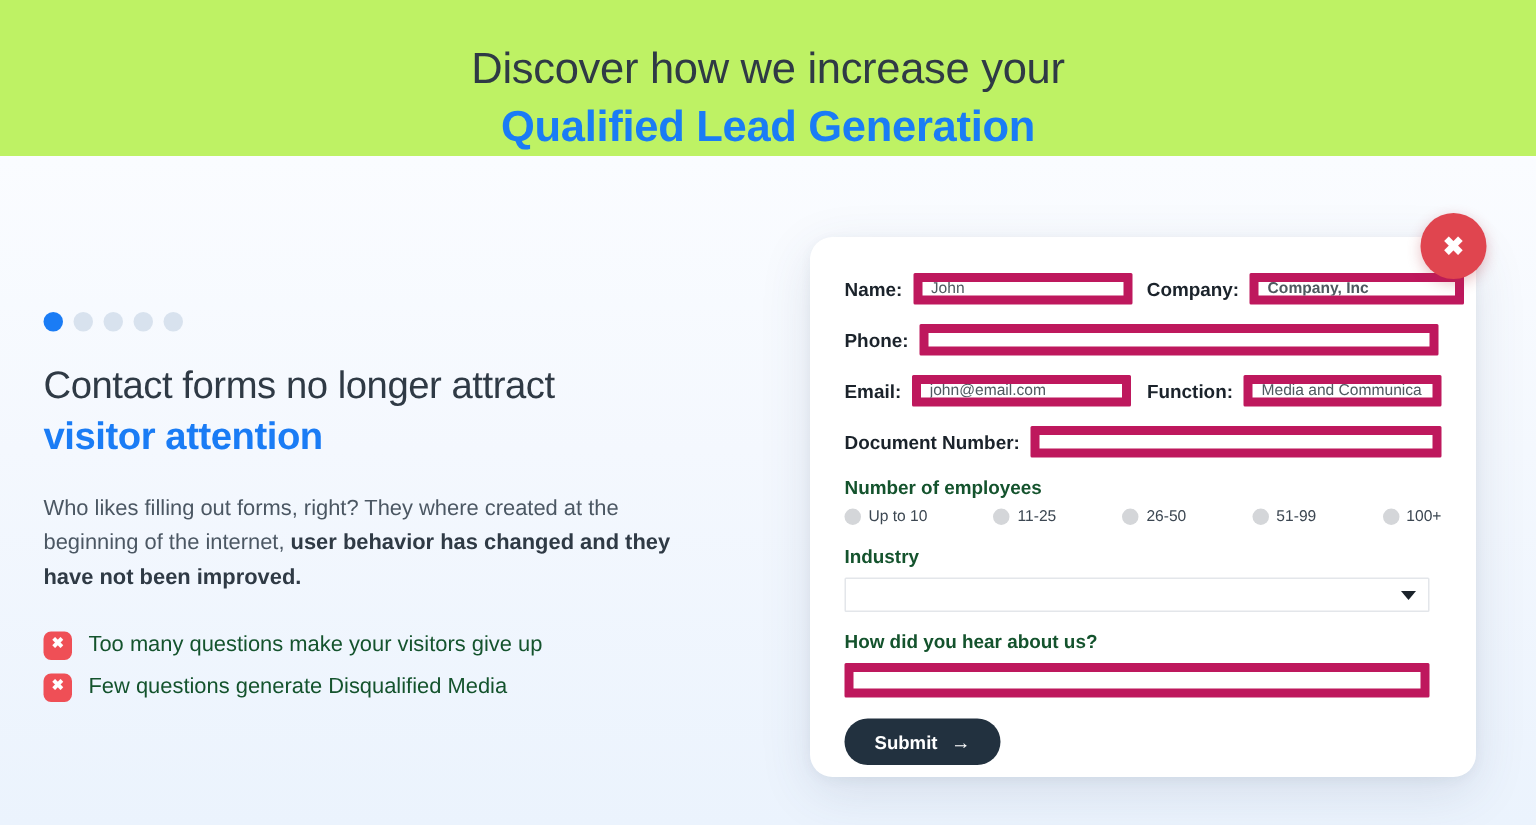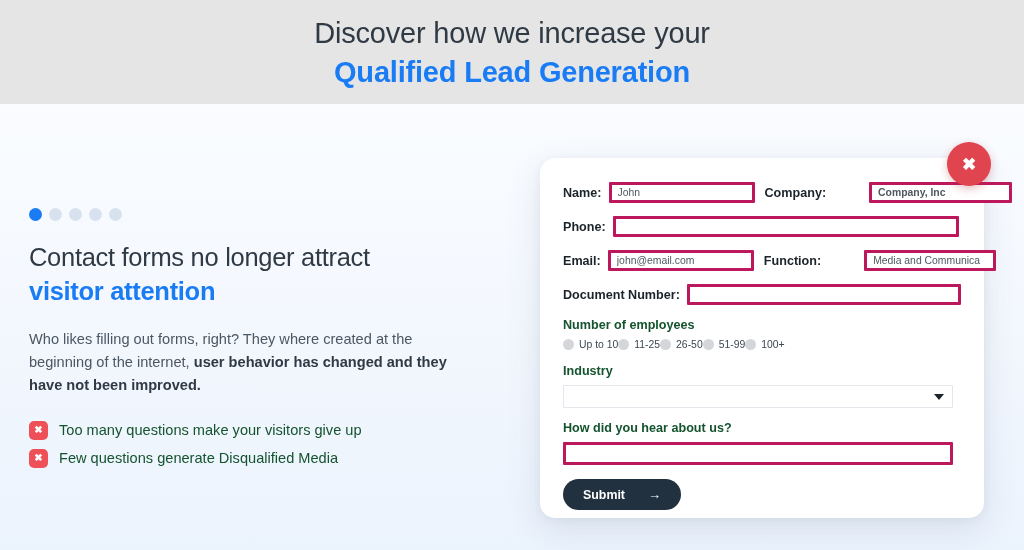--- a/index.html
+++ b/index.html
@@ -18,24 +18,24 @@
     background: linear-gradient(180deg,
         #ffffff 0px, #ffffff 100px,
         #fafcff 106px,
         #f4f8fe 300px,
         #ebf3fd 550px);
   }
 
   
   .header {
     position: absolute; left: 0; top: 0; width: 1024px; height: 104px;
-    background: #e5e5e5;
+    background: #bef264;
     display: flex; flex-direction: column;
     align-items: center; justify-content: flex-start;
-    padding-top: 15px;
+    padding-top: 28px;
   }
   .header-line1 {
     font-size: 29px; color: #2f3a45; font-weight: 400;
     letter-spacing: -0.2px; line-height: 1.3;
   }
   .header-line2 {
     font-size: 29px; color: #1a7cf5; font-weight: 700;
     letter-spacing: -0.2px; line-height: 1.35;
   }
 
@@ -86,41 +86,41 @@
     box-shadow: 0 3px 9px rgba(180,50,60,0.3);
     border: none; cursor: pointer; z-index: 5;
   }
 
   .row { display: flex; align-items: center; margin-bottom: 13px; }
   .f-label {
     font-size: 12.6px; font-weight: 700; color: #1b232b;
     white-space: nowrap; margin-right: 7px;
   }
   .f-input {
-    border: 3px solid #be185d; background: #ffffff;
+    border: 6px solid #be185d; background: #ffffff;
     height: 21px; font-size: 10.4px; color: #4e585f;
     font-family: "Liberation Sans", sans-serif;
     padding: 0 6px; border-radius: 1px; outline: none;
   }
   .pair { display: flex; align-items: center; }
   .pair.left { width: 212px; }
-  .pair.right { margin-left: 10px; gap: 36px; }
+  .pair.right { margin-left: 10px; }
   .in-name { width: 146px; }
   .in-company { width: 143px; font-weight: bold; }
   .in-email { width: 146px; }
   .in-function { width: 132px; }
   .in-phone { width: 346px; }
   .in-doc { width: 280px; }
   .in-wide { width: 390px; }
 
   .sec-label {
     font-size: 12.6px; font-weight: 700; color: #14532d;
     margin-bottom: 7px; margin-top: 2px;
   }
-  .radios { display: flex; align-items: center; margin-bottom: 14px; }
+  .radios { display: flex; align-items: center; margin-bottom: 14px; justify-content: space-between; }
   .radio { display: flex; align-items: center; gap: 5px; }
   .radio-circle {
     width: 11px; height: 11px; border-radius: 50%;
     background: #d4d6d9; flex: 0 0 auto;
   }
   .radio-text { font-size: 10.4px; color: #3c4752; white-space: nowrap; }
 
   .select-wrap { position: relative; width: 390px; margin-bottom: 13px; }
   .select-box {
     width: 390px; height: 23px; border: 1px solid #e3e6ea;
@@ -134,21 +134,21 @@
     border-top: 6px solid #1b232b;
   }
 
   .submit-btn {
     margin-top: 14px;
     background: #22313f; color: #ffffff;
     border: none; border-radius: 18px;
     height: 31px; padding: 0 20px;
     font-size: 12.4px; font-weight: 700;
     font-family: "Liberation Sans", sans-serif;
-    display: inline-flex; align-items: center; gap: 23px;
+    display: inline-flex; align-items: center; gap: 9px;
     cursor: pointer;
   }
   .arrow-ico { font-size: 13px; line-height: 1; }
 </style>
 </head>
 <body>
 
 <div class="page-bg"></div>
 
 <div class="header">

